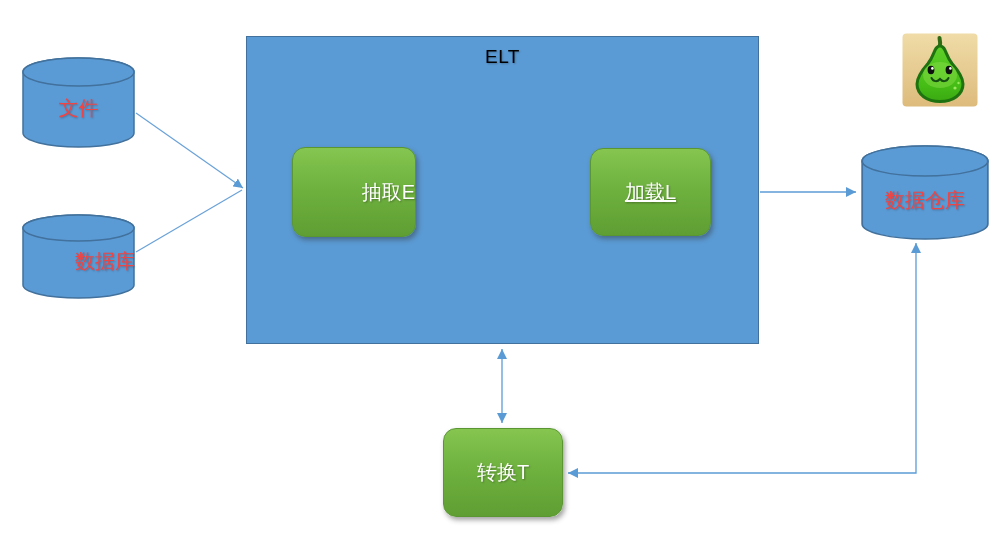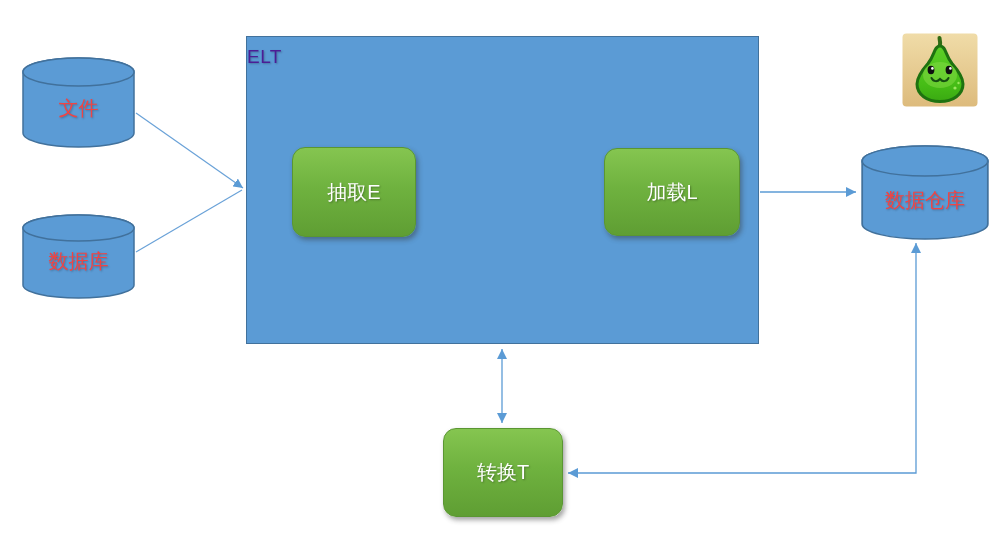--- a/index.html
+++ b/index.html
@@ -7,46 +7,46 @@
     position:relative;width:1007px;height:536px;background:#ffffff;
     overflow:hidden;font-family:"Liberation Sans",sans-serif;
   }
   .node{position:absolute;box-sizing:border-box;}
   
   .elt-rect{
     left:246px;top:36px;width:513px;height:308px;
     background:#5B9BD5;border:1.5px solid #41719C;
   }
   .elt-title{
-    position:absolute;top:9px;left:0;width:100%;
-    color:#4c1d95;font-size:19px;letter-spacing:.5px;
+    position:absolute;top:9px;left:0;width:100%;text-align:center;
+    color:#000000;font-size:19px;letter-spacing:.5px;
     text-shadow:1px 1px 2px rgba(0,0,0,.25);
   }
   
   .proc{
     display:flex;align-items:center;justify-content:center;
     color:#fff;font-size:20px;
     border-radius:13px;border:1px solid #5A9632;
     background:linear-gradient(to bottom,#85C550 0%,#6FB23F 45%,#5F9E33 100%);
     box-shadow:2px 3px 5px rgba(50,50,50,.45);
     text-shadow:1px 1px 2px rgba(0,0,0,.3);
   }
-  .proc-extract{left:292px;top:147px;width:124px;height:90px;}
-  .proc-load{left:604px;top:148px;width:136px;height:88px;}
+  .proc-extract{left:292px;top:147px;width:124px;height:90px;justify-content:flex-end;}
+  .proc-load{left:590px;top:148px;width:121px;height:88px;text-decoration:underline;}
   .proc-transform{left:443px;top:428px;width:120px;height:89px;align-items:center;}
   
   .cyl svg{position:absolute;left:0;top:0;width:100%;height:100%;}
   .cyl-label{
     position:absolute;left:0;width:100%;text-align:center;
     color:#ef4444;font-size:20px;text-shadow:1px 1px 2px rgba(0,0,0,.25);
   }
   .cyl-file{left:22px;top:57px;width:113px;height:91px;}
   .cyl-file .cyl-label{top:38px;}
   .cyl-db{left:22px;top:214px;width:113px;height:85px;}
-  .cyl-db .cyl-label{top:34px;}
+  .cyl-db .cyl-label{top:34px;text-align:right;}
   .cyl-wh{left:861px;top:145px;width:128px;height:95px;}
   .cyl-wh .cyl-label{top:42px;}
   
   #connectors{position:absolute;left:0;top:0;width:1007px;height:536px;pointer-events:none;}
   
   .logo{left:902px;top:33px;width:76px;height:74px;}
 </style>
 </head>
 <body>
 

